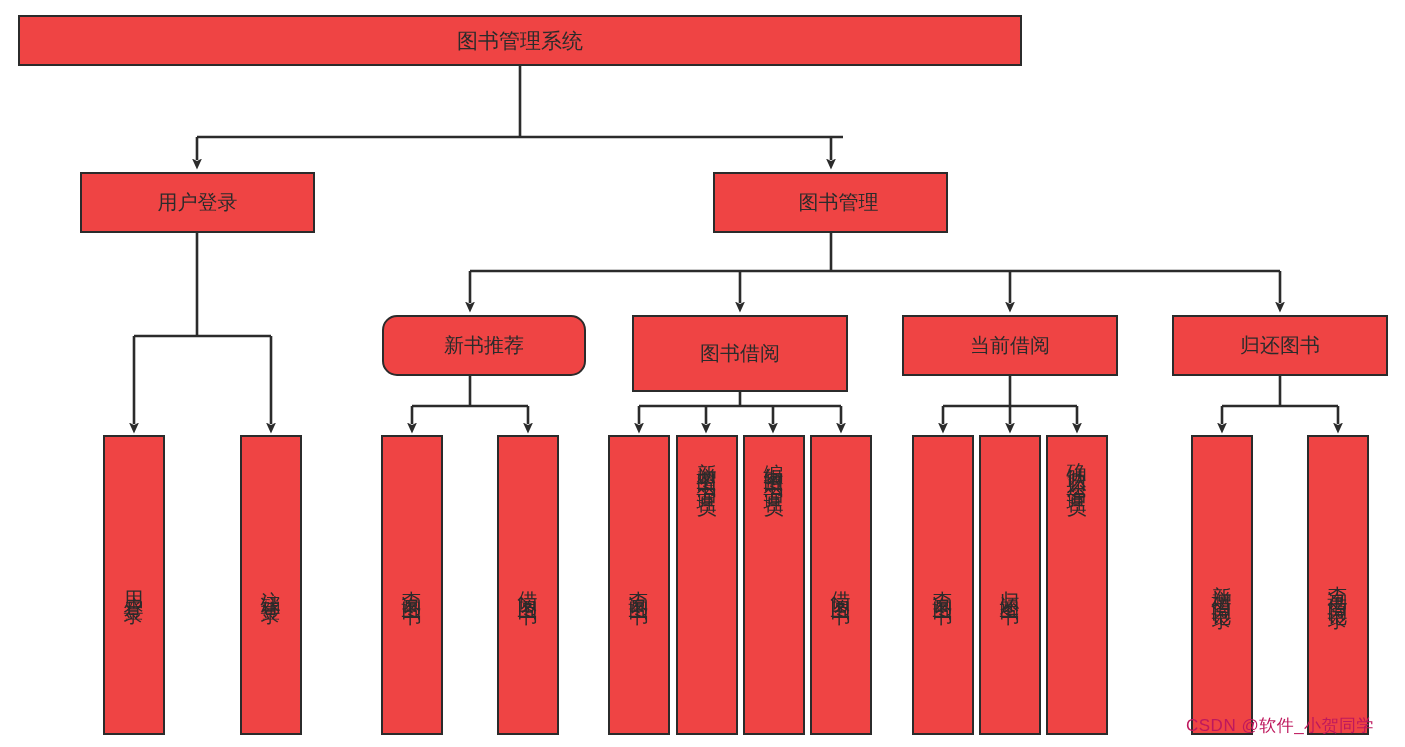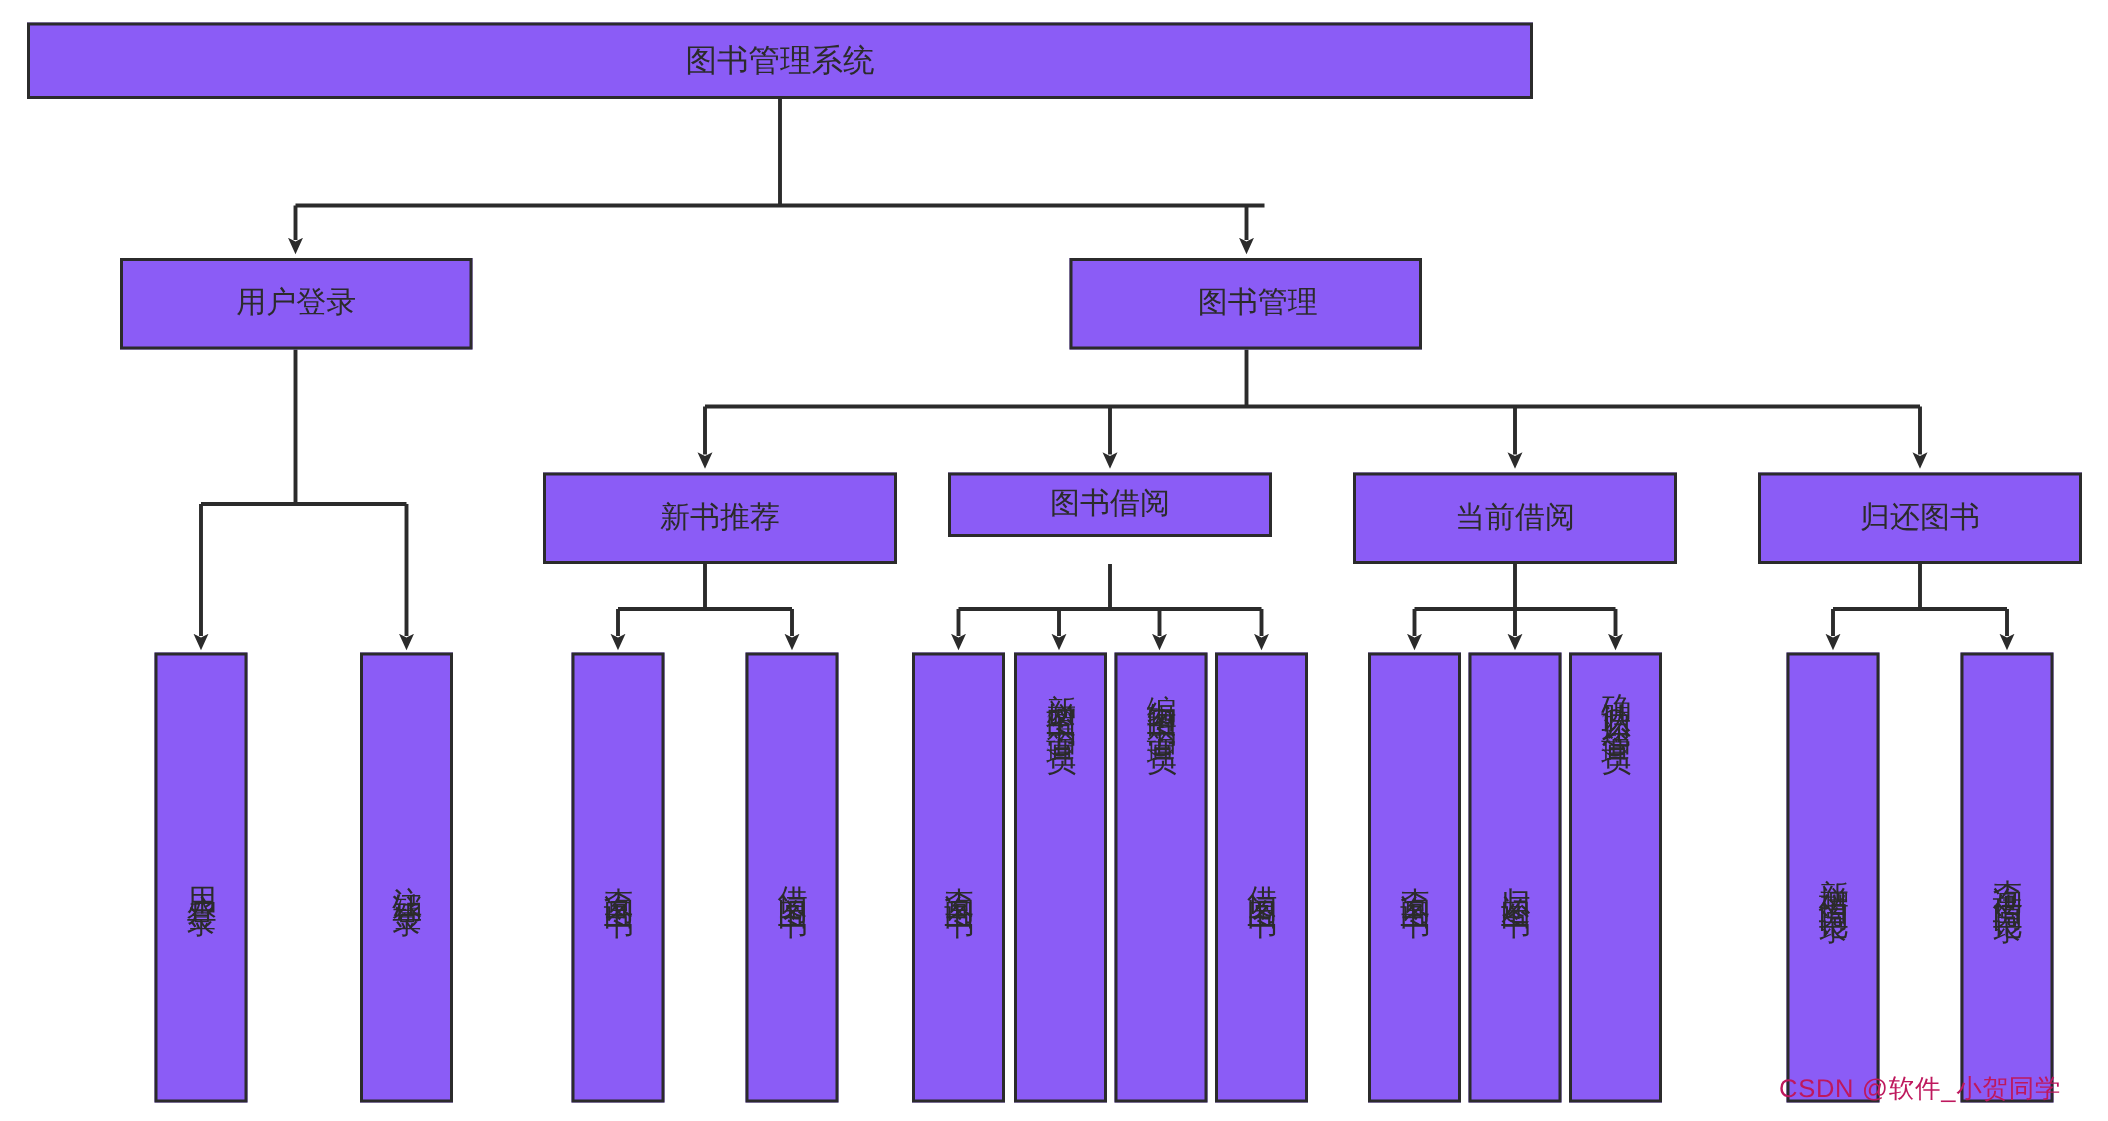--- a/index.html
+++ b/index.html
@@ -1,21 +1,21 @@
 <!DOCTYPE html>
 <html><head>
 <meta charset="utf-8">
 <style>
   html,body{margin:0;padding:0;background:#ffffff;}
   body{width:1405px;height:747px;overflow:hidden;
        font-family:"Liberation Sans","DejaVu Sans",sans-serif;}
   #diagram-root{position:relative;width:1405px;height:747px;background:#fff;}
   svg.layer{position:absolute;left:0;top:0;width:1405px;height:747px;}
 
-  .node{position:absolute;box-sizing:border-box;background:#8b5cf6;
+  .node{position:absolute;box-sizing:border-box;background:#ef4444;
         border:2px solid #2b2b2b;display:flex;align-items:center;
         justify-content:center;}
   .node .label{color:#2b2b2b;line-height:1.12;text-align:center;
                white-space:pre-line;}
 
   .node.root .label{font-size:21px;}
   .node.lvl2 .label{font-size:20px;}
   .node.lvl3 .label{font-size:20px;}
 
   .node.leaf{align-items:flex-start;justify-content:center;padding-top:10px;}
@@ -86,25 +86,25 @@
   </div>
 
   <div class="node lvl2" style="left:80px;top:172px;width:235px;height:61px;">
     <span class="label">用户登录</span>
   </div>
 
   <div class="node lvl2" style="left:713px;top:172px;width:235px;height:61px;padding-left:16px;">
     <span class="label">图书管理</span>
   </div>
 
-  <div class="node lvl3" style="left:362px;top:315px;width:236px;height:61px;">
+  <div class="node lvl3" style="left:382px;top:315px;width:204px;height:61px;border-radius:15px;">
     <span class="label">新书推荐</span>
   </div>
 
-  <div class="node lvl3" style="left:632px;top:315px;width:216px;height:43px;">
+  <div class="node lvl3" style="left:632px;top:315px;width:216px;height:77px;">
     <span class="label">图书借阅</span>
   </div>
 
   <div class="node lvl3" style="left:902px;top:315px;width:216px;height:61px;">
     <span class="label">当前借阅</span>
   </div>
 
   <div class="node lvl3" style="left:1172px;top:315px;width:216px;height:61px;">
     <span class="label">归还图书</span>
   </div>

